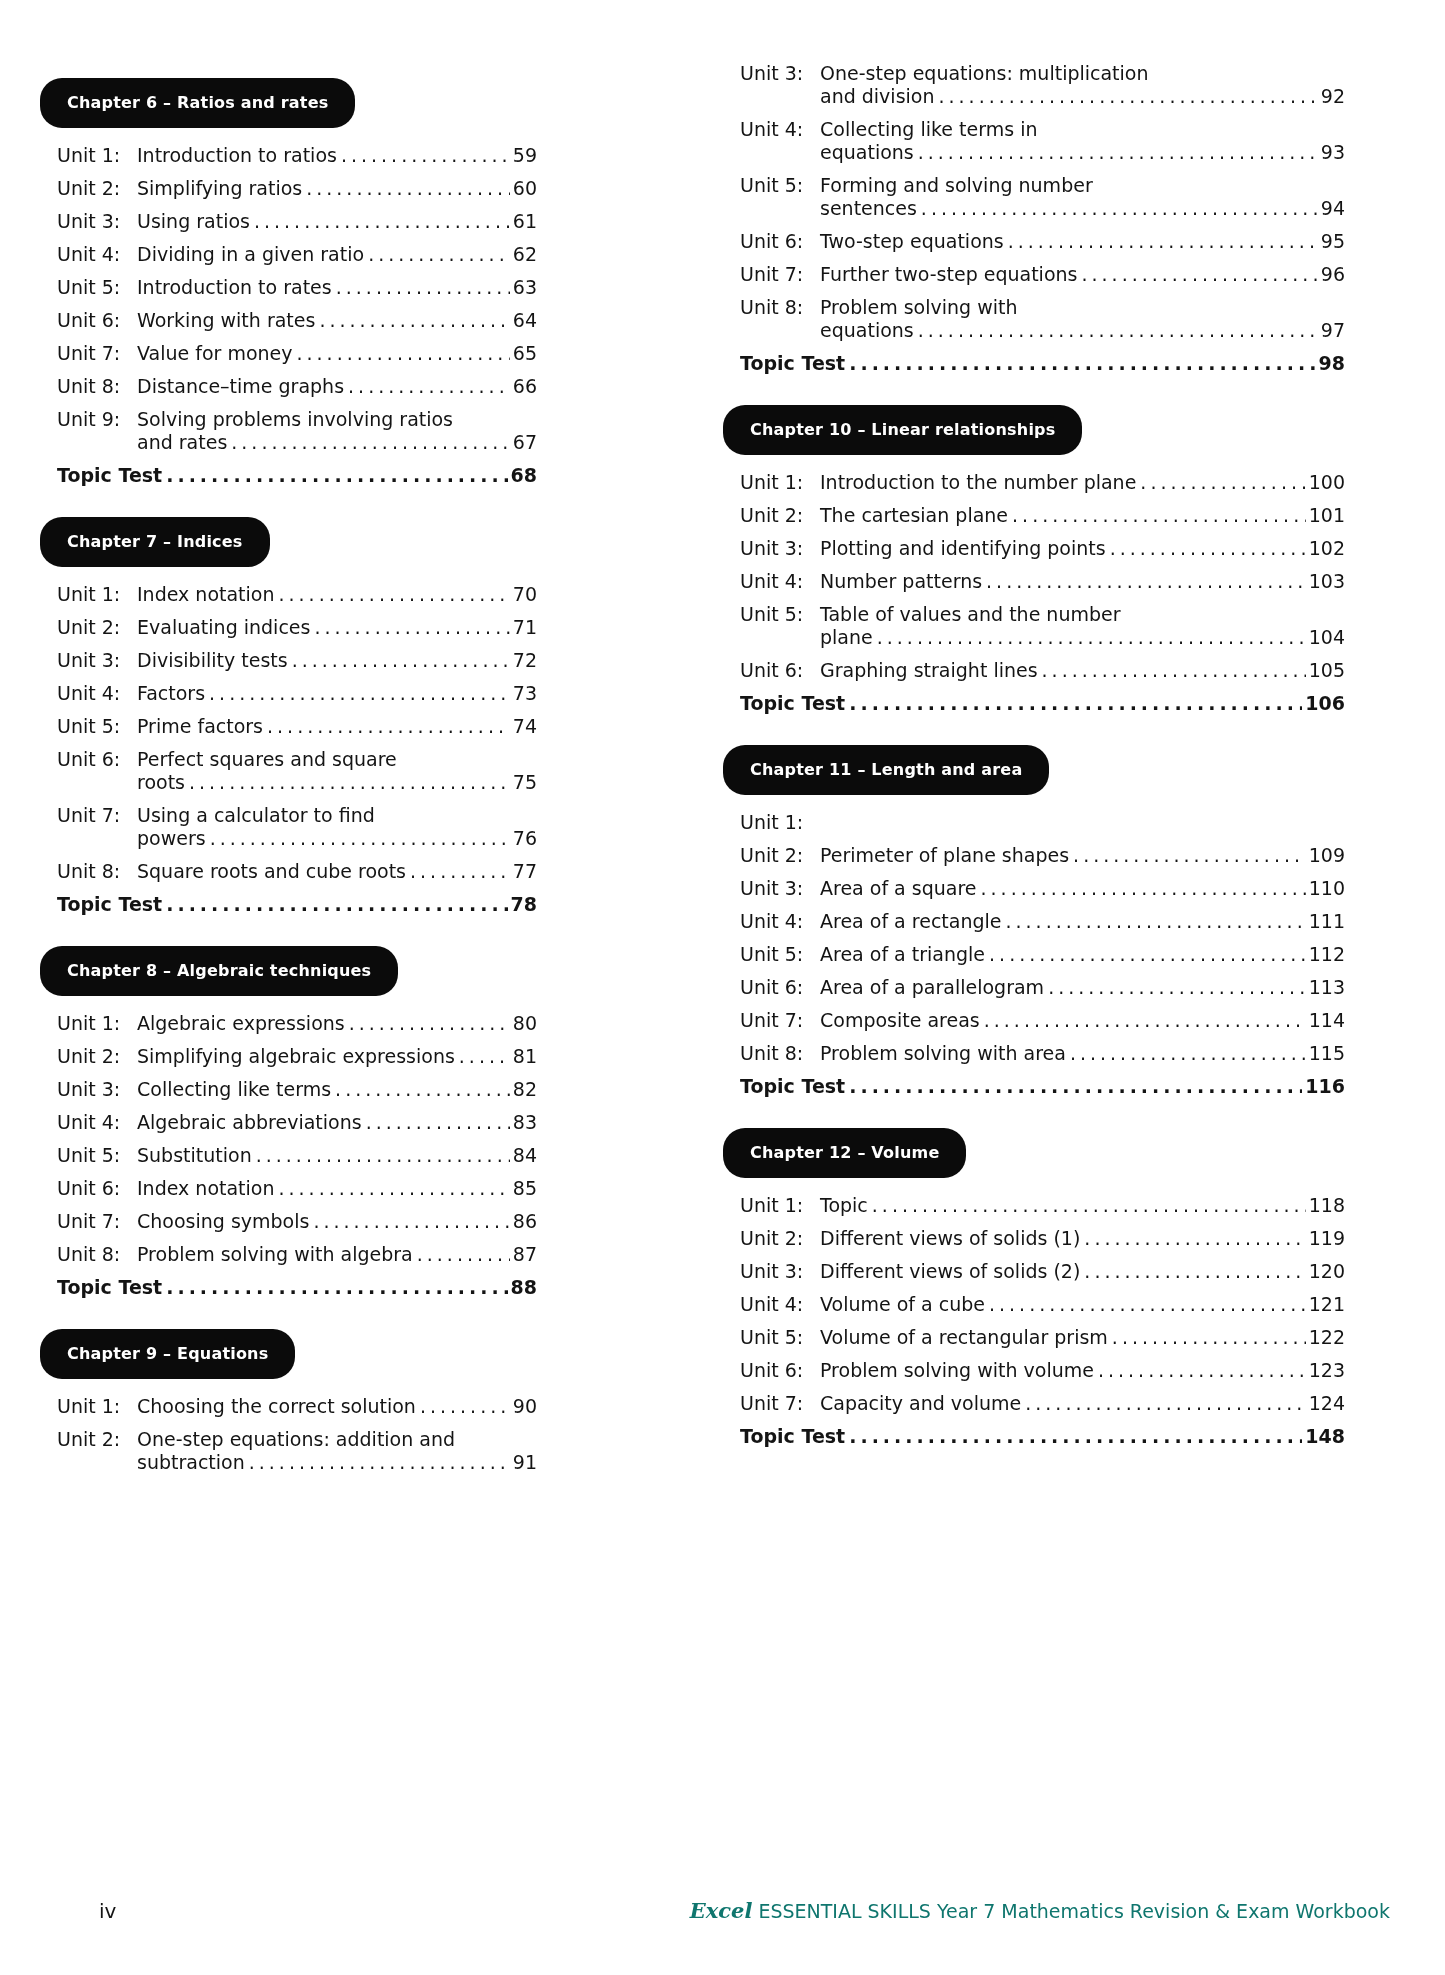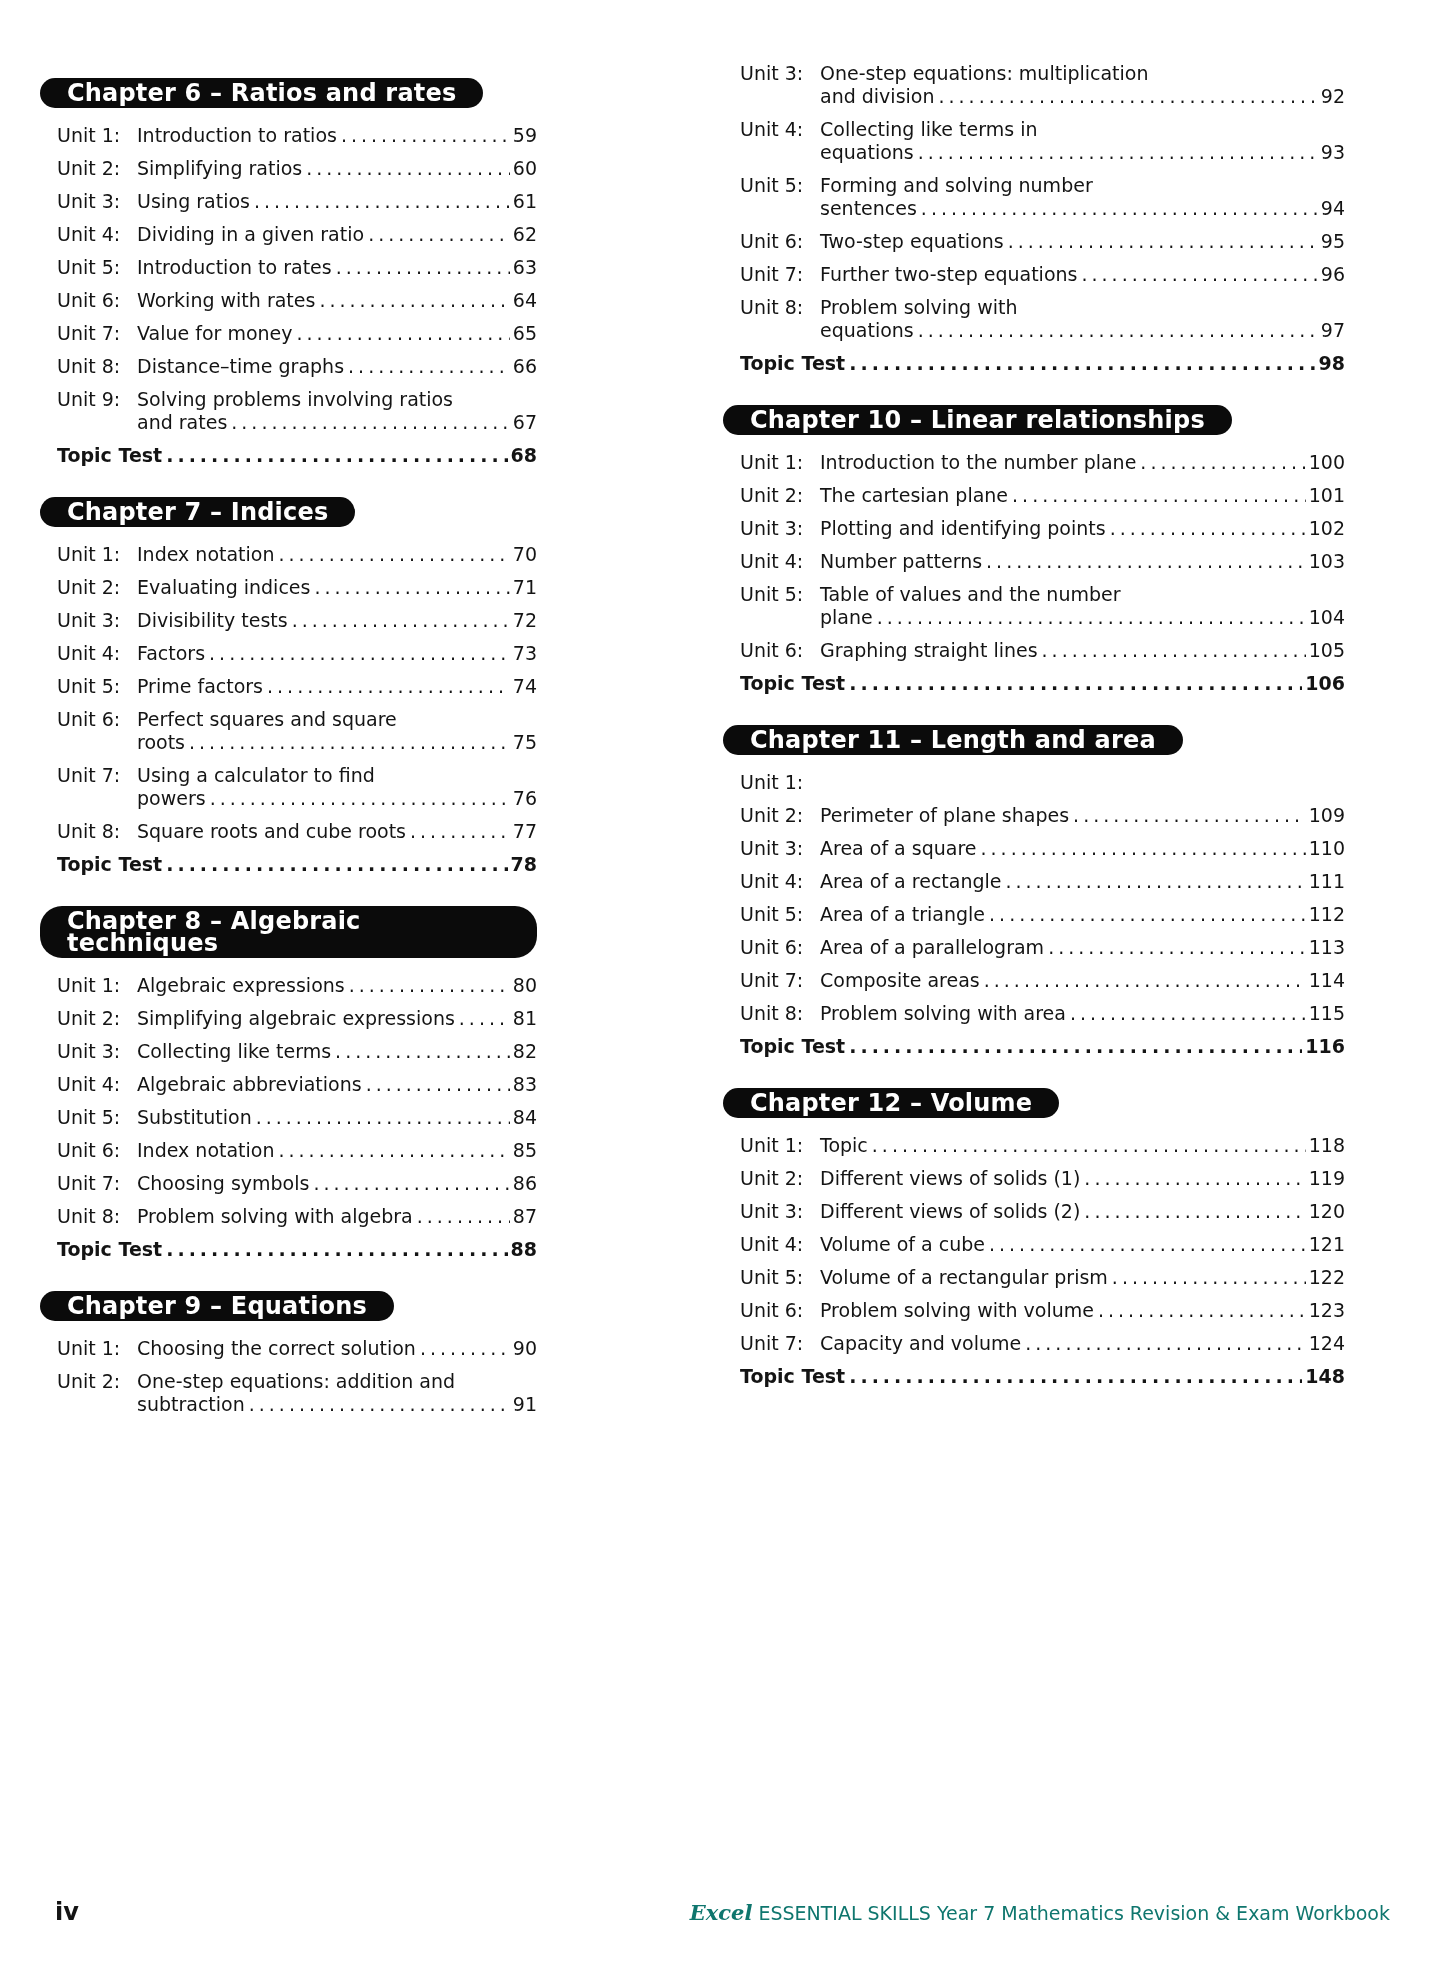--- a/index.html
+++ b/index.html
@@ -17,23 +17,23 @@
   .col-left  { left:40px;  top:78px; width:497px; }
   .col-right { left:723px; top:62px; width:622px; }
 
   .toc-section { margin-bottom:30px; }
 
   .chapter-pill {
     display:inline-block;
     background:#0b0b0b;
     color:#ffffff;
     font-weight:bold;
-    font-size:24px;
+    font-size:16px;
     line-height:22px;
-    padding:4px 27px;
+    padding:14px 27px;
     border-radius:22px;
     margin-bottom:16px;
     letter-spacing:0.2px;
   }
 
   .entry {
     display:flex;
     align-items:flex-start;
     padding-left:17px;
     margin-bottom:10px;
@@ -66,21 +66,21 @@
 
   .footer {
     position:absolute;
     left:55px;
     top:1898px;
     width:1335px;
     display:flex;
     justify-content:space-between;
     align-items:baseline;
   }
-  .folio { font-weight:bold; font-size:24px; }
+  .folio { font-weight:normal; font-size:20px;margin-left:44px; }
   .imprint { font-size:19px; color:#0f766e; }
   .brand {
     font-family:"DejaVu Serif","Liberation Serif",serif;
     font-style:italic;
     font-weight:bold;
     font-size:21px;
     margin-right:6px;
   }
 </style>
 </head>

